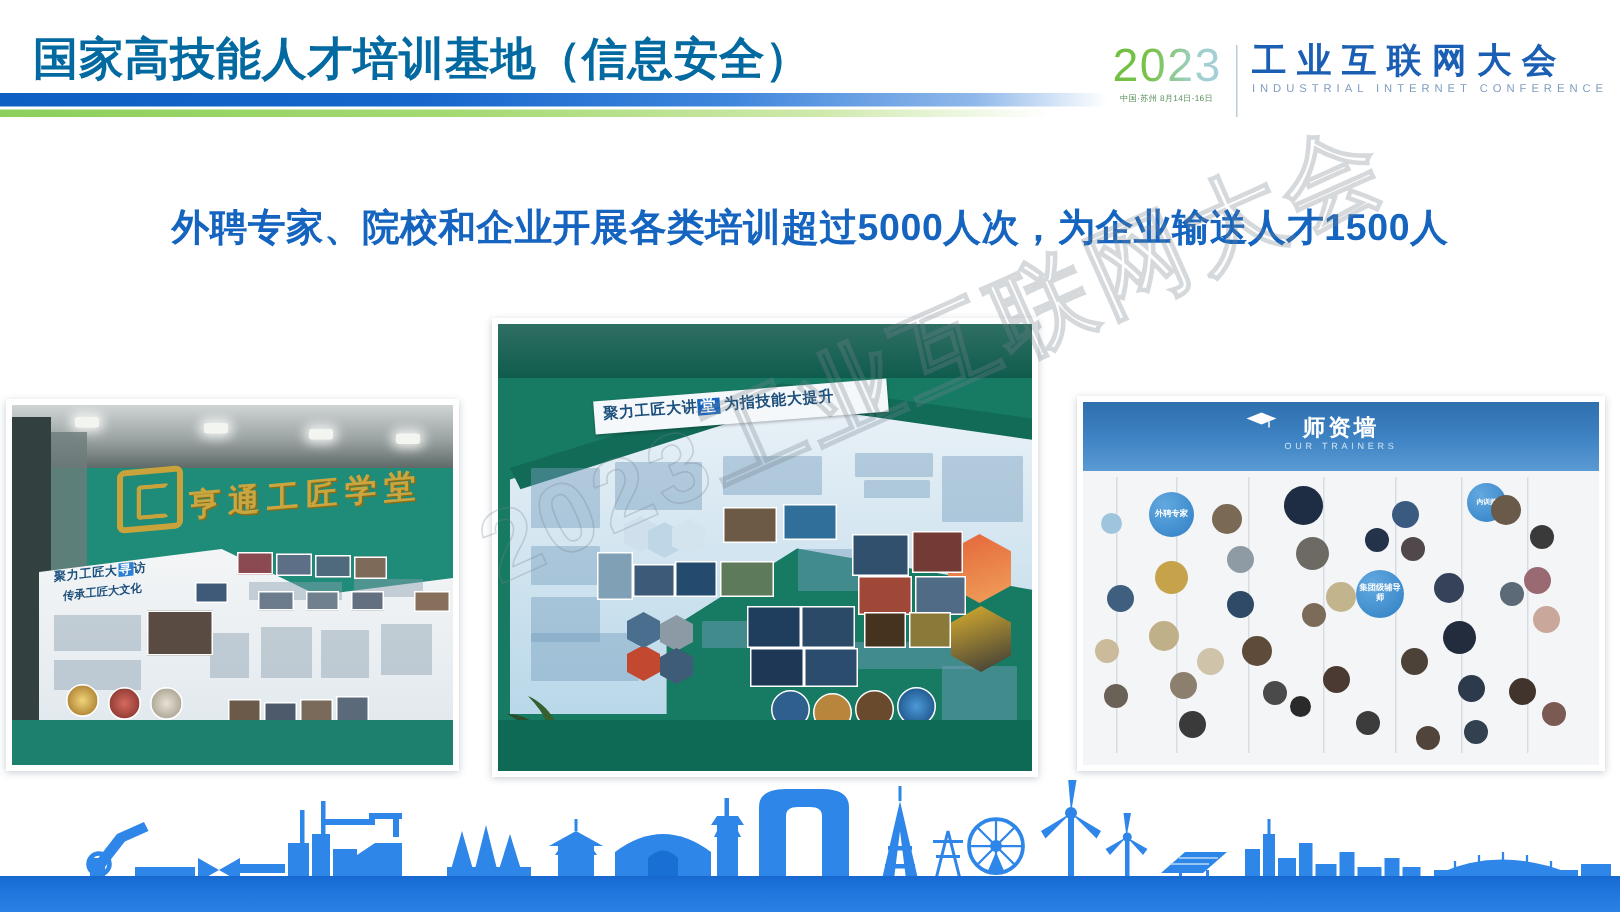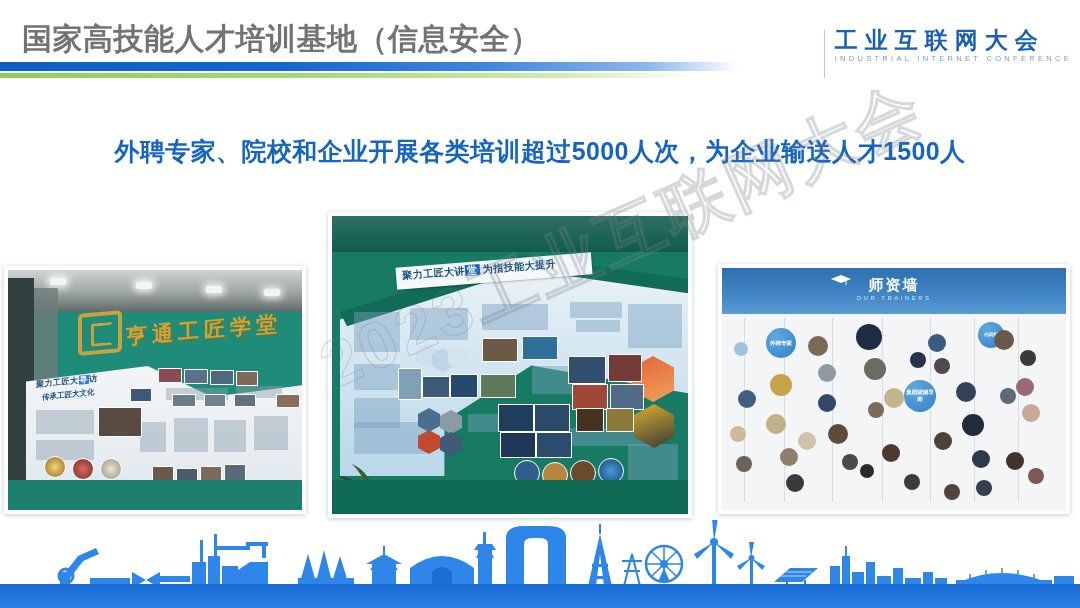--- a/index.html
+++ b/index.html
@@ -16,21 +16,21 @@
     background: #ffffff;
   }
 
   
   .header {
     position: absolute; left: 0; top: 0; width: 1080px; height: 92px;
   }
   .slide-title {
     position: absolute; left: 22px; top: 19px;
     font-size: 30px; font-weight: 700; letter-spacing: 0.5px;
-    color: #737373;
+    color: #0369a1;
     white-space: nowrap;
   }
   .rule-blue {
     position: absolute; left: 0; top: 62px; width: 738px; height: 9px;
     background: linear-gradient(90deg, #0d5fc4 0%, #1667cc 38%, #3f86dc 66%, #8fb8ea 88%, rgba(200,222,245,0) 100%);
   }
   .rule-green {
     position: absolute; left: 0; top: 73px; width: 700px; height: 5px;
     background: linear-gradient(90deg, #8ccf5a 0%, #a6da74 45%, #cfe9ab 78%, rgba(222,240,205,0) 100%);
   }
@@ -240,20 +240,24 @@
 <div id="slide">
 
   <div class="header">
 
     <div class="slide-title">国家高技能人才培训基地（信息安全）</div>
 
     <div class="rule-blue"></div>
     <div class="rule-green"></div>
 
     <div class="logo-lockup">
+      <div class="logo-year-block">
+        <div class="logo-year">2023</div>
+        <div class="logo-year-sub">中国·苏州  8月14日-16日</div>
+      </div>
       <div class="logo-divider"></div>
       <div class="logo-text-block">
         <div class="logo-main">工业互联网大会</div>
         <div class="logo-en">INDUSTRIAL INTERNET CONFERENCE</div>
       </div>
     </div>
   </div>
 
   <div class="headline">外聘专家、院校和企业开展各类培训超过5000人次，为企业输送人才1500人</div>
 

